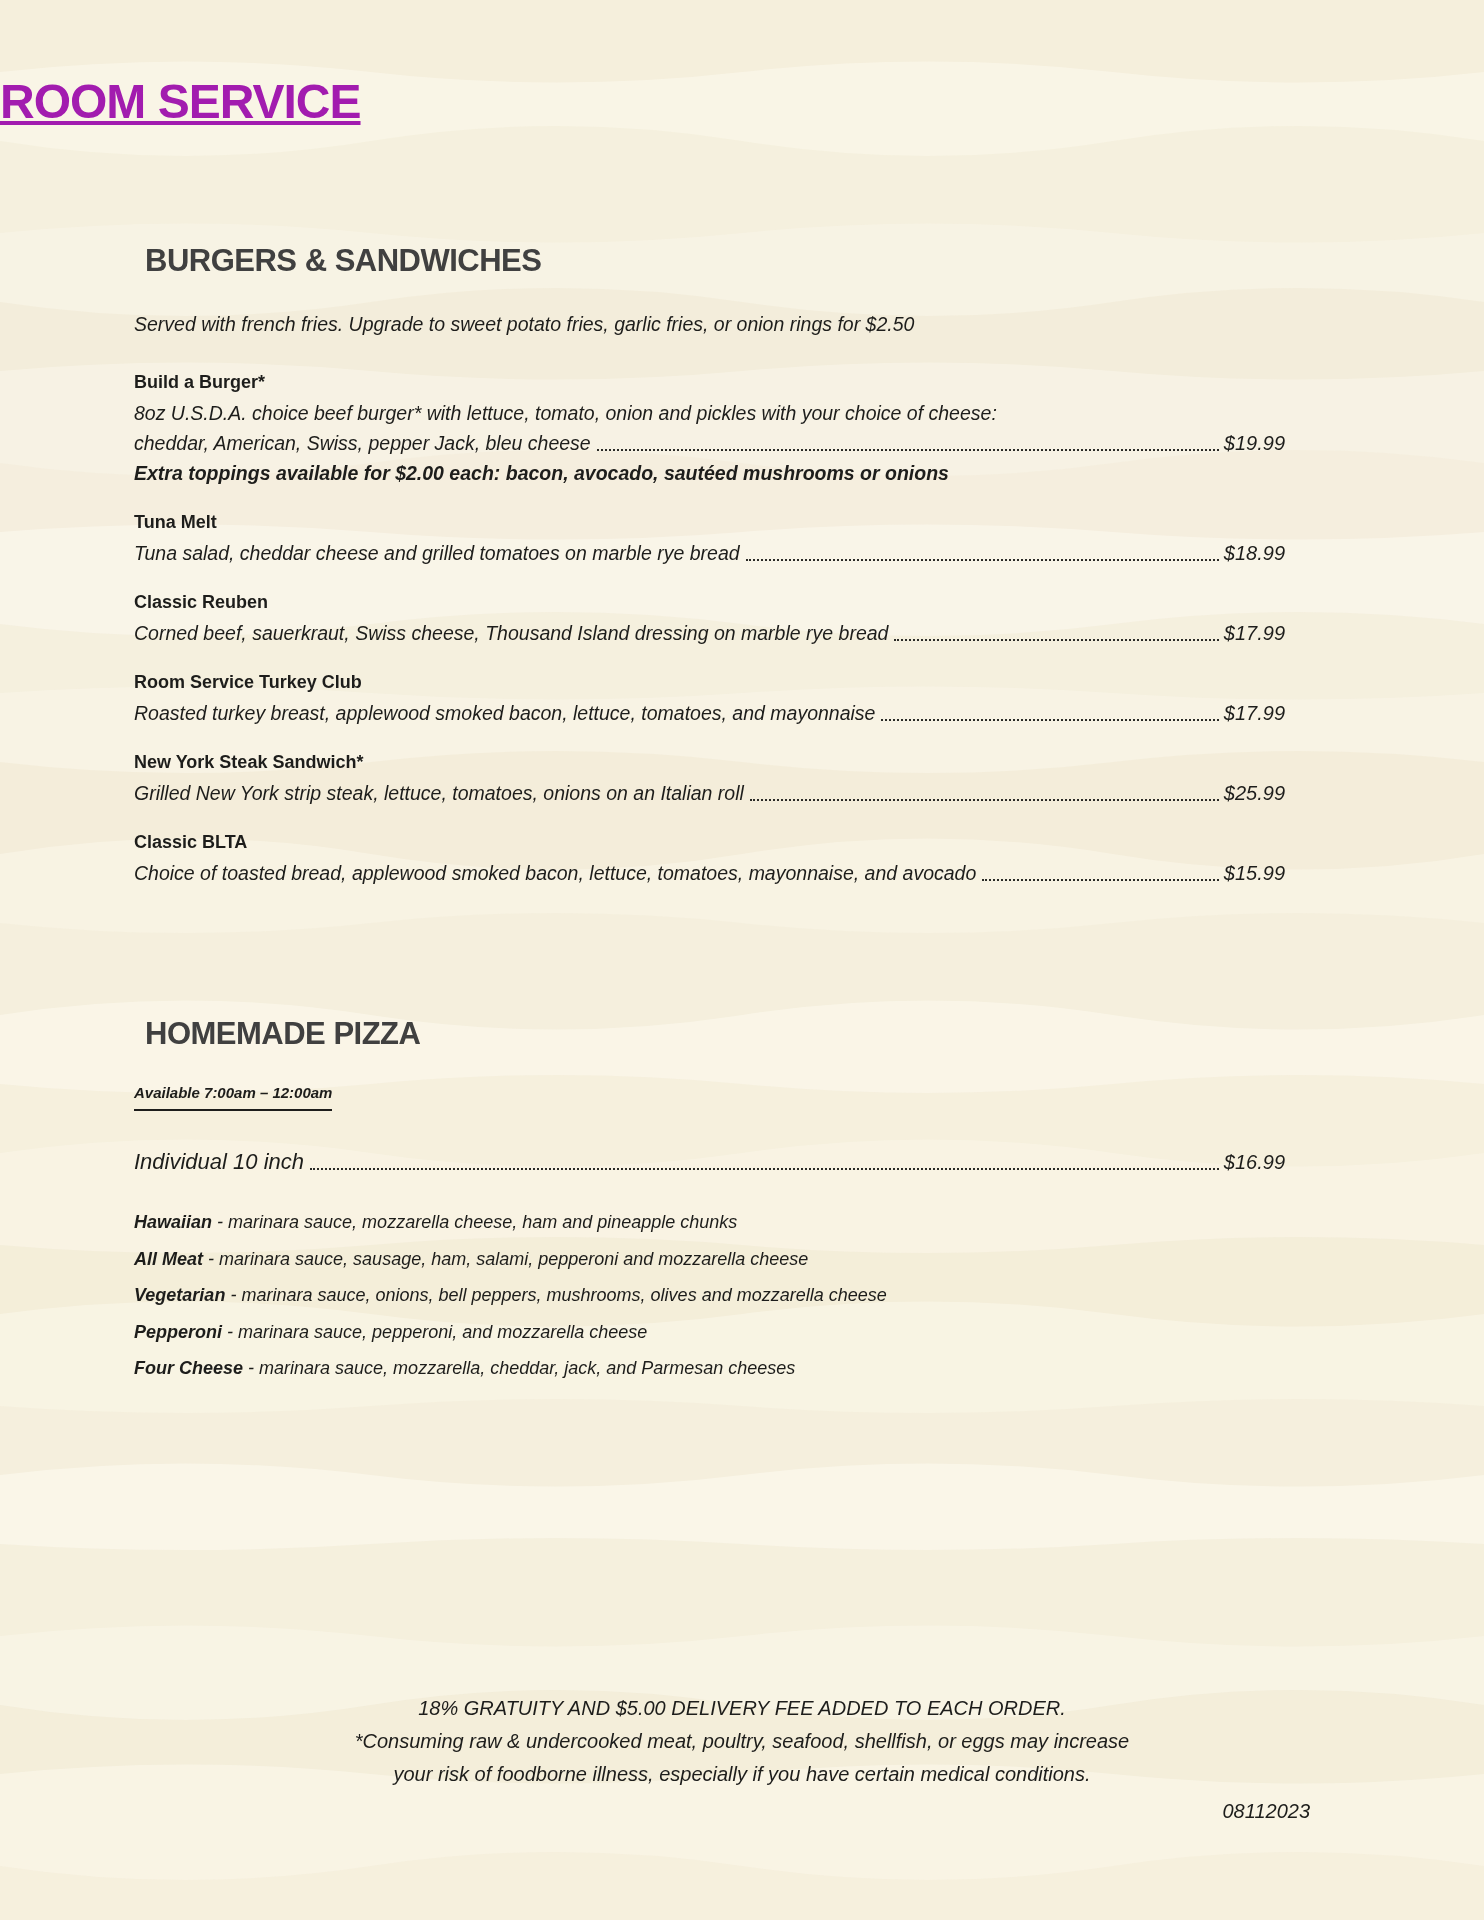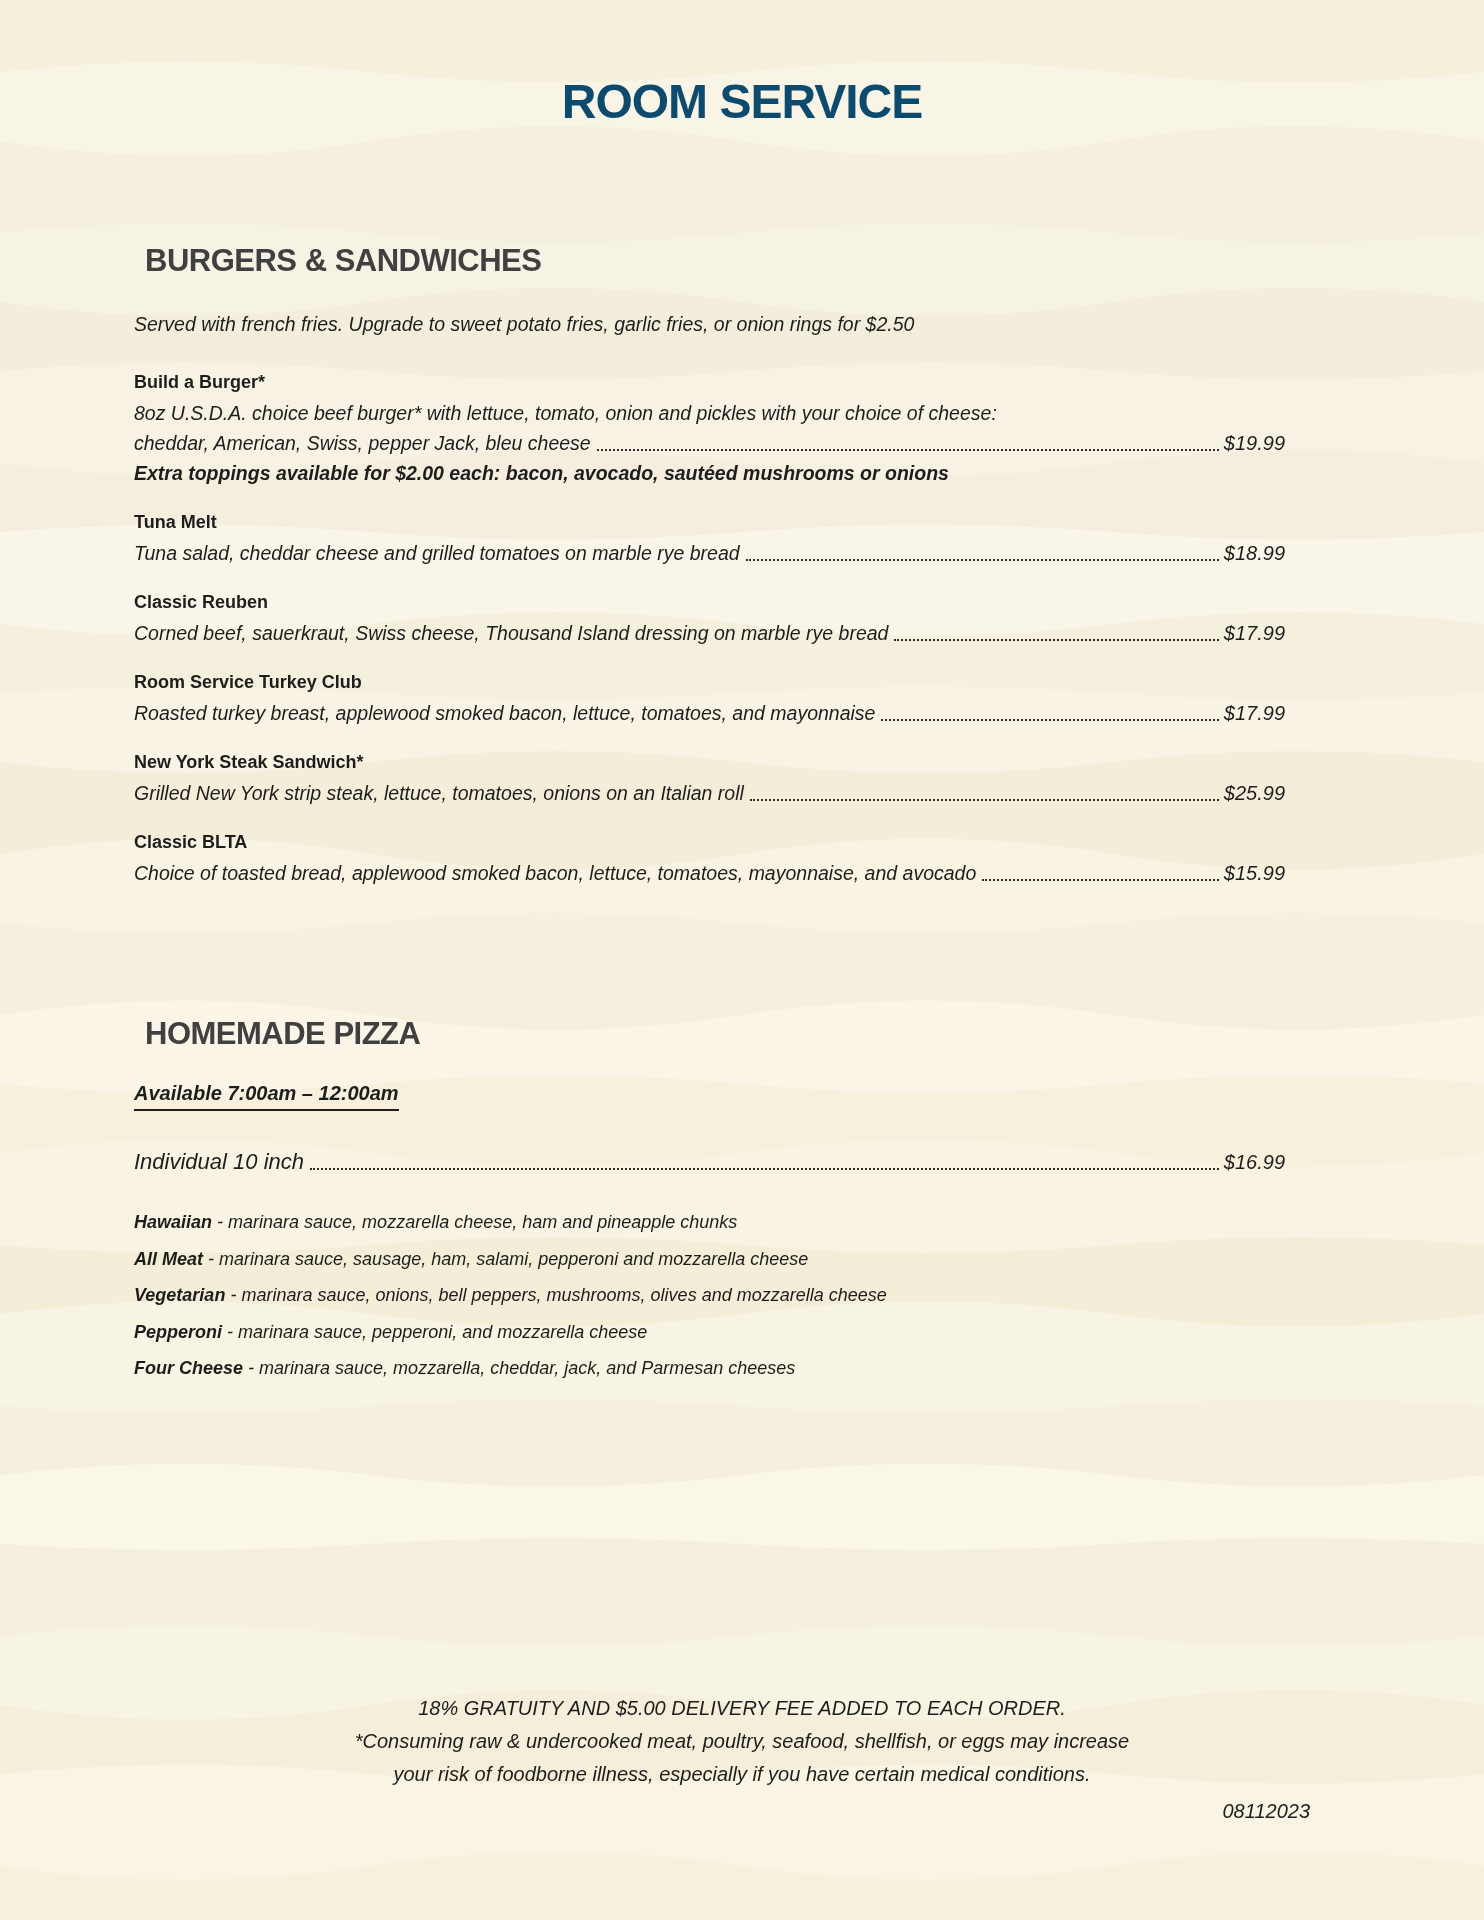--- a/index.html
+++ b/index.html
@@ -11,22 +11,22 @@
     background:#f7f2e1;
     overflow:hidden;
     font-family:"Liberation Sans", sans-serif;
     color:#1d1d1b;
   }
   #waves-svg{position:absolute;top:0;left:0;width:100%;height:100%;pointer-events:none;}
   .content{position:relative;z-index:2;}
 
   .title{
     position:absolute;top:74px;left:0;width:100%;
-    margin:0;text-align:center;
-    font-size:48px;font-weight:bold;letter-spacing:-1px;color:#0c4a6e;
+    margin:0;
+    font-size:48px;font-weight:bold;letter-spacing:-1px;color:#a21caf;text-decoration:underline;
   }
 
   .section{position:absolute;left:134px;width:1151px;}
   .sec-burgers{top:230px;}
   .sec-pizza{top:1003px;}
 
   .heading{
     margin:11px;font-size:31px;font-weight:bold;line-height:40px;
     color:#404040;letter-spacing:-0.5px;
   }
@@ -41,21 +41,21 @@
   .dots{
     flex:1;align-self:flex-end;
     border-bottom:2.4px dotted #2a2a26;
     margin:0 5px 7px 6px;min-width:30px;
   }
   .price{font-style:italic;font-size:20px;white-space:nowrap;}
   .item-note{font-weight:bold;font-style:italic;font-size:19.5px;line-height:30px;}
 
   .availability{
     display:inline-block;margin-top:13px;padding-bottom:1px;
-    font-weight:bold;font-style:italic;font-size:20px;line-height:30px;
+    font-weight:bold;font-style:italic;font-size:15px;line-height:30px;
     border-bottom:2.5px solid #1d1d1b;
   }
   .size-row{display:flex;align-items:baseline;margin-top:36px;font-size:22px;font-style:italic;line-height:30px;}
   .varieties{margin-top:27px;}
   .variety{font-size:18px;font-style:italic;line-height:36.5px;}
   .pz-name{font-weight:bold;}
 
   .footer{
     position:absolute;top:1692px;left:0;width:100%;
     text-align:center;font-style:italic;font-size:20px;line-height:33px;

